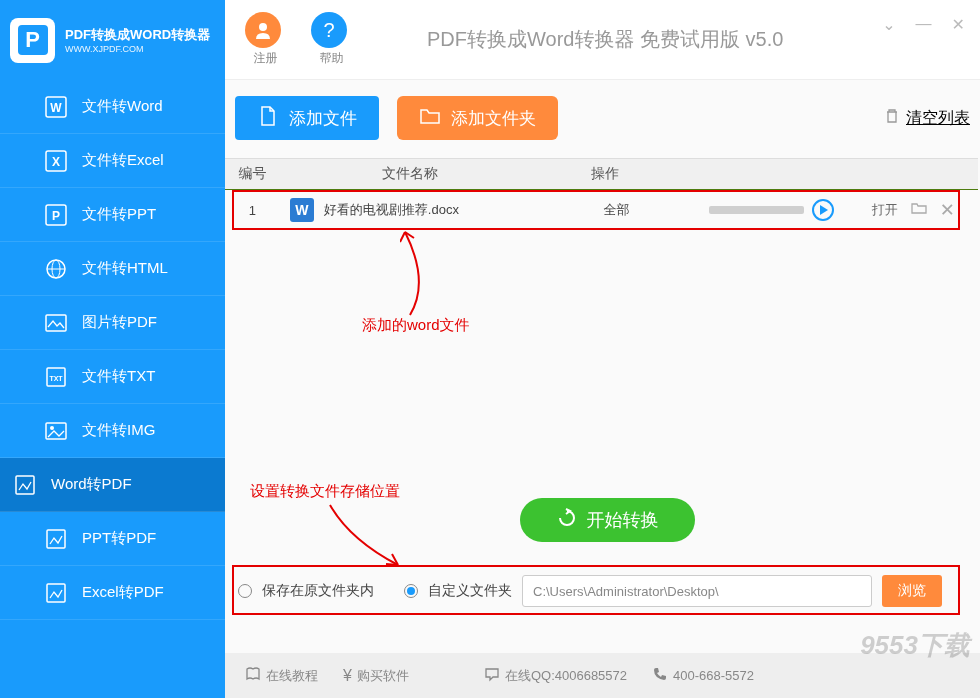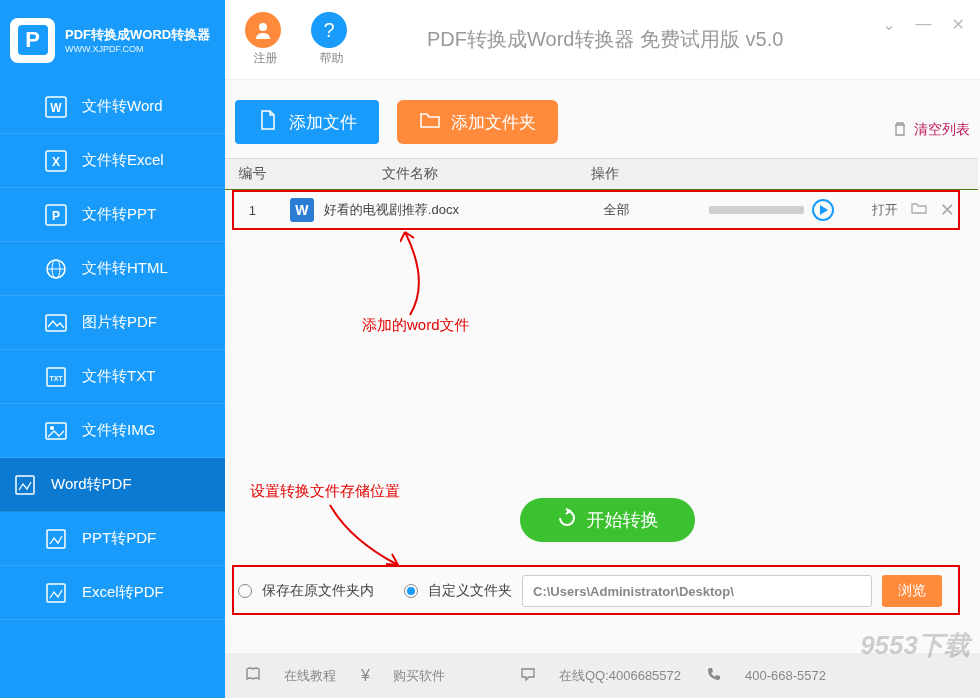--- a/index.html
+++ b/index.html
@@ -19,26 +19,26 @@
 
 .top-bar { position: absolute; left: 225px; top: 0; right: 0; height: 80px; background: #fff; display: flex; align-items: center; padding: 0 20px; border-bottom: 1px solid #eee; }
 .top-circle { width: 36px; height: 36px; border-radius: 50%; margin-right: 5px; display: flex; align-items: center; justify-content: center; font-size: 20px; color: #fff; }
 .top-circle.orange { background: #ff8a3c; }
 .top-circle.blue { background: #199bfc; }
 .top-item { display: flex; flex-direction: column; align-items: center; margin-right: 25px; }
 .top-item-label { font-size: 12px; color: #888; margin-top: 2px; }
 .app-title { font-size: 20px; color: #999; margin-left: 50px; }
 .window-controls { position: absolute; right: 15px; top: 15px; display: flex; gap: 20px; color: #bbb; font-size: 16px; }
 
-.toolbar { position: absolute; left: 235px; top: 100px; right: 10px; height: 60px; display: flex; }
+.toolbar { position: absolute; left: 235px; top: 88px; right: 10px; height: 60px; display: flex; align-items: center; }
 .btn { height: 44px; border-radius: 4px; display: flex; align-items: center; padding: 0 22px; color: #fff; font-size: 17px; cursor: pointer; margin-right: 18px; }
 .btn-blue { background: #199bfc; }
 .btn-orange { background: #ff8a3c; border-radius: 6px; }
 .btn-icon { margin-right: 10px; font-size: 20px; }
-.clear-list { margin-left: auto; color: #be185d; font-size: 14px; display: flex; align-items: center; cursor: pointer; }
+.clear-list { margin-left: auto; color: #000000; font-size: 16px; display: flex; align-items: center; cursor: pointer; text-decoration: underline; }
 .clear-list-icon { margin-right: 6px; }
 
 .table-header { position: absolute; left: 225px; top: 158px; right: 2px; height: 32px; background: #f0f0f0; display: flex; align-items: center; font-size: 14px; color: #555; border-top: 1px solid #ddd; border-bottom: 1px solid #4d7c0f; }
 .col-num { width: 55px; text-align: center; }
 .col-name { width: 260px; text-align: center; }
 .col-page { width: 155px; text-align: center; }
 .col-status { width: 155px; text-align: center; }
 .col-op { width: 130px; text-align: center; }
 
 .red-box1 { position: absolute; left: 232px; top: 190px; width: 728px; height: 40px; border: 2px solid #e40000; }
@@ -55,25 +55,25 @@
 .red-box2 { position: absolute; left: 232px; top: 565px; width: 728px; height: 50px; border: 2px solid #e40000; }
 .annotation2 { position: absolute; left: 250px; top: 482px; color: #e40000; font-size: 15px; }
 .arrow2 { position: absolute; left: 320px; top: 500px; }
 
 .start-btn { position: absolute; left: 520px; top: 498px; width: 175px; height: 44px; background: #3cc230; border-radius: 22px; color: #fff; font-size: 18px; display: flex; align-items: center; justify-content: center; cursor: pointer; }
 .start-icon { margin-right: 10px; }
 
 .save-row { position: absolute; left: 238px; top: 575px; display: flex; align-items: center; gap: 10px; font-size: 14px; color: #444; }
 .radio { width: 14px; height: 14px; border: 1px solid #888; border-radius: 50%; display: inline-flex; align-items: center; justify-content: center; }
 .radio.checked::after { content: ""; width: 8px; height: 8px; background: #199bfc; border-radius: 50%; }
-.path-input { width: 350px; height: 32px; border: 1px solid #ccc; border-radius: 3px; padding: 0 10px; color: #888; font-size: 13px; background: #fff; font-weight: bold; }
+.path-input { width: 350px; height: 32px; border: 1px solid #ccc; border-radius: 3px; padding: 0 10px; color: #888; font-size: 13px; background: #fff; }
 .browse-btn { width: 60px; height: 32px; background: #ff8a3c; color: #fff; border-radius: 3px; display: flex; align-items: center; justify-content: center; cursor: pointer; font-size: 14px; }
 
 .footer { position: absolute; left: 225px; bottom: 0; right: 0; height: 45px; background: #eeeeee; display: flex; align-items: center; padding: 0 20px; font-size: 13px; color: #888; gap: 25px; }
-.footer-item { display: flex; align-items: center; gap: 23px; }
+.footer-item { display: flex; align-items: center; gap: 5px; }
 
 .watermark { position: absolute; right: 10px; bottom: 35px; font-size: 26px; color: rgba(0,0,0,0.18); font-style: italic; font-weight: bold; }
 </style>
 </head>
 <body>
 
 <div class="sidebar">
   <div class="logo-area">
     <div class="logo-box">
       <div class="logo-p">P</div>

